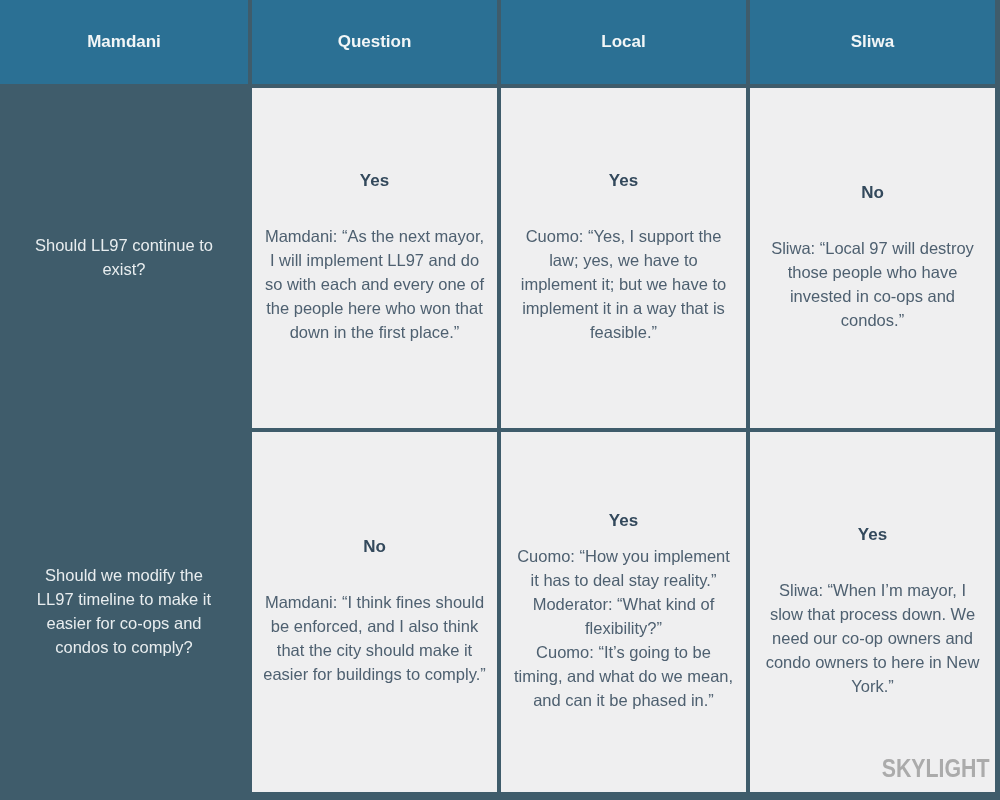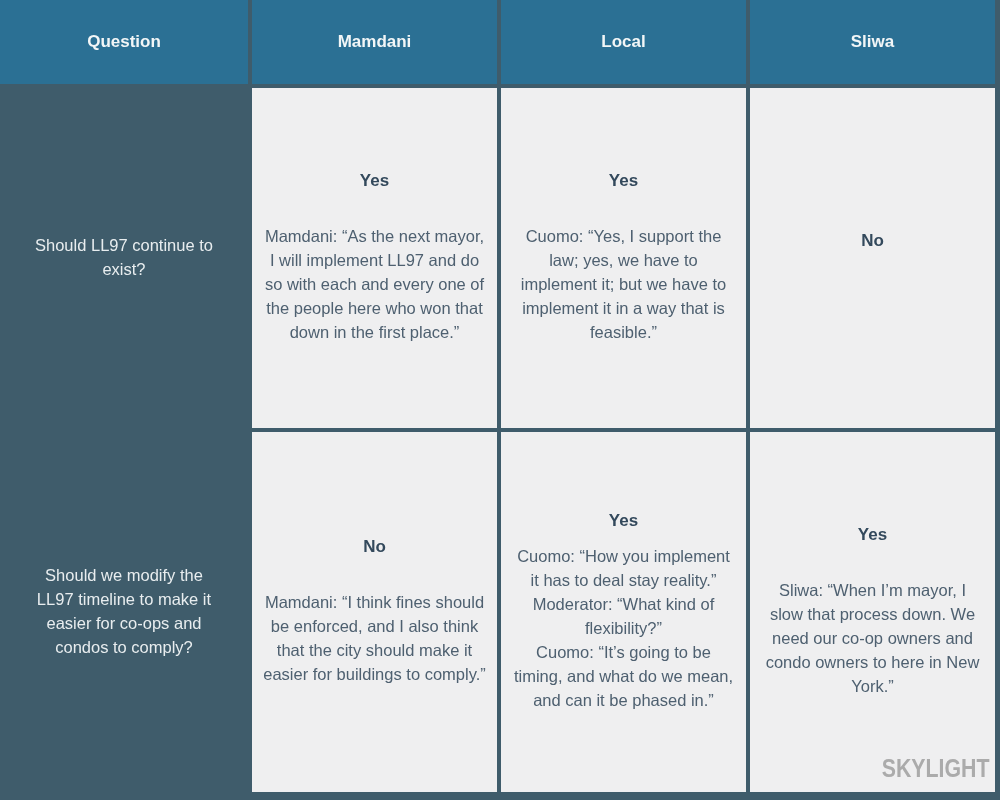--- a/index.html
+++ b/index.html
@@ -71,39 +71,40 @@
     letter-spacing: 0px;
     transform: scaleX(0.82);
     transform-origin: right center;
   }
 </style>
 </head>
 <body>
 
 <div class="board">
 
+  <div class="hdr">Mamdani</div>
   <div class="hdr">Question</div>
-  <div class="hdr">Mamdani</div>
   <div class="hdr">Local</div>
   <div class="hdr">Sliwa</div>
 
   <div class="qcell">Should LL97 continue to exist?</div>
 
   <div class="cell">
     <div class="verdict">Yes</div>
     <div class="quote">Mamdani: “As the next mayor, I will implement LL97 and do so with each and every one of the people here who won that down in the first place.”</div>
   </div>
 
   <div class="cell">
     <div class="verdict">Yes</div>
     <div class="quote">Cuomo: “Yes, I support the law; yes, we have to implement it; but we have to implement it in a way that is feasible.”</div>
   </div>
 
   <div class="cell">
     <div class="verdict">No</div>
+    <div class="quote">Sliwa: “Local 97 will destroy those people who have invested in co-ops and condos.”</div>
   </div>
 
   <div class="qcell">Should we modify the LL97 timeline to make it easier for co-ops and condos to comply?</div>
 
   <div class="cell">
     <div class="verdict">No</div>
     <div class="quote">Mamdani: “I think fines should be enforced, and I also think that the city should make it easier for buildings to comply.”</div>
   </div>
 
   <div class="cell tight">

